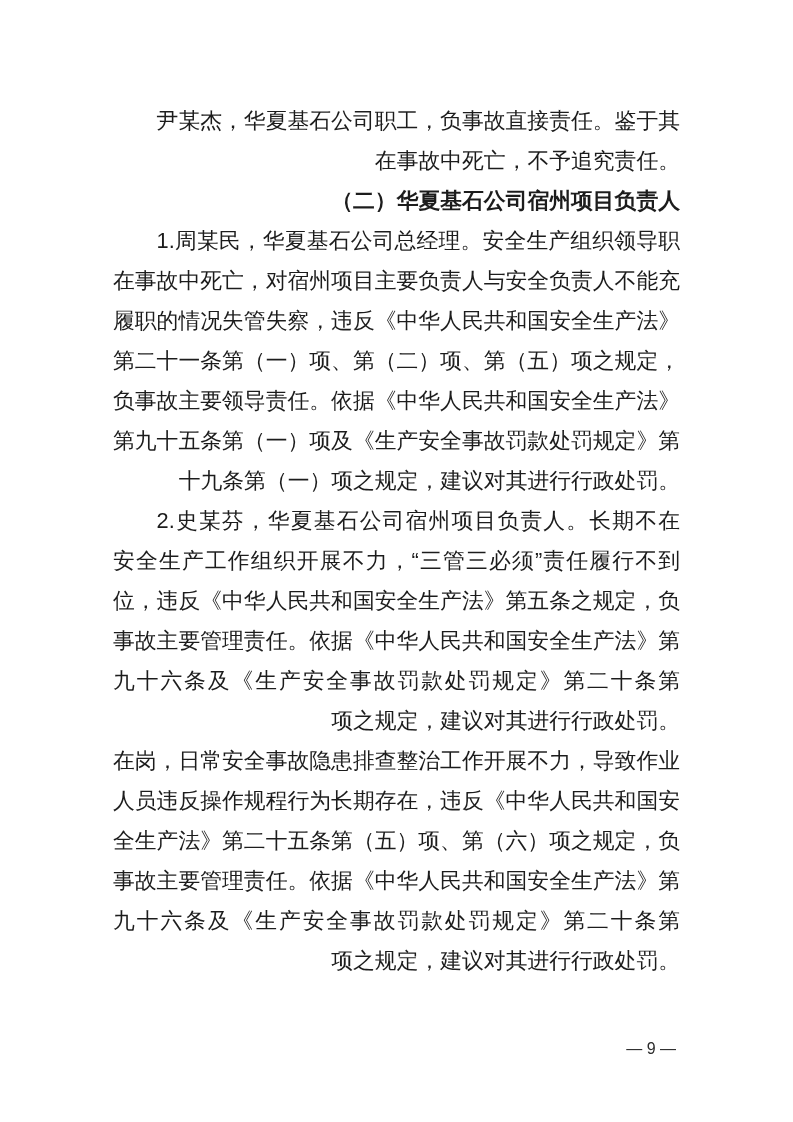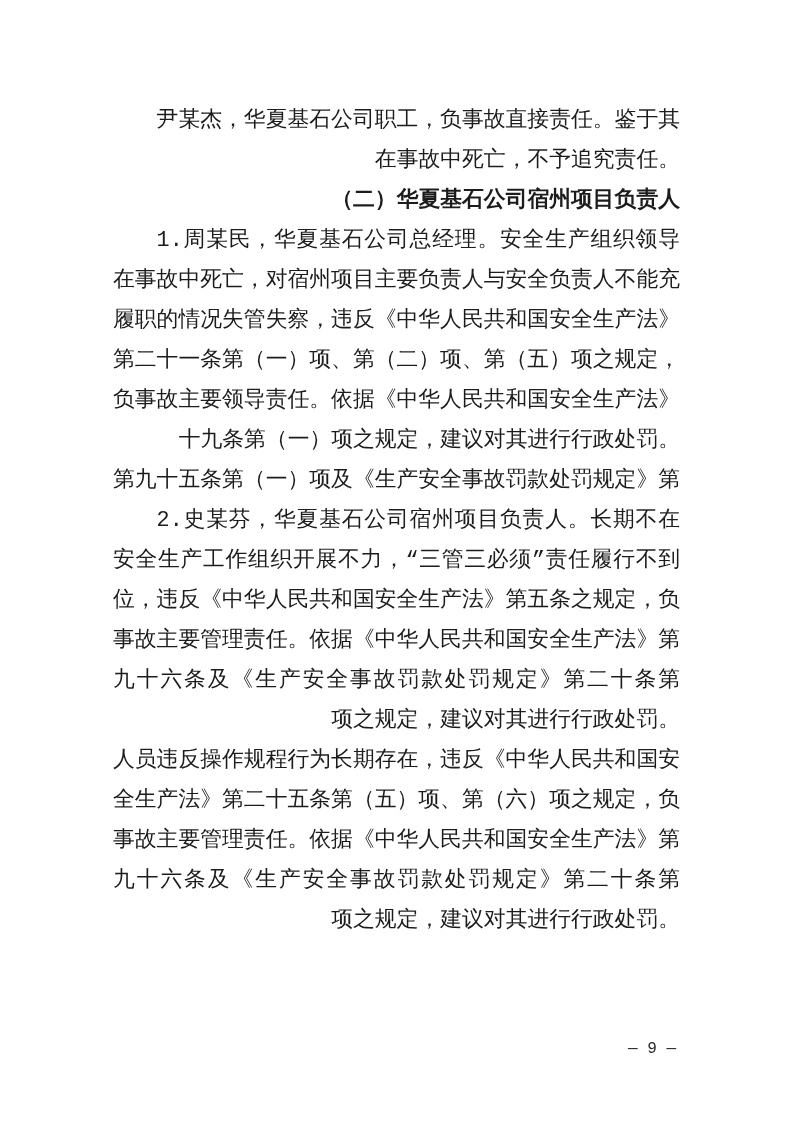--- a/index.html
+++ b/index.html
@@ -6,21 +6,21 @@
     margin: 0;
     padding: 0;
     background: #ffffff;
   }
   .page {
     position: relative;
     width: 793px;
     height: 1122px;
     background: #ffffff;
     overflow: hidden;
-    font-family: Liberation Mono, monospace;
+    font-family: Liberation Sans, sans-serif;
   }
   .content {
     position: absolute;
     left: 113px;
     top: 101px;
     width: 567px;
     color: #1c1c1c;
     font-size: 21.8px;
   }
   .para { margin: 0; padding: 0; }
@@ -60,32 +60,33 @@
       </section>
       <section class="para heading">
         <div class="line first end">（二）华夏基石公司宿州项目负责人</div>
       </section>
       <section class="para">
         <div class="line first">1.周某民，华夏基石公司总经理。安全生产组织领导职</div>
         <div class="line">在事故中死亡，对宿州项目主要负责人与安全负责人不能充分</div>
         <div class="line">履职的情况失管失察，违反《中华人民共和国安全生产法》</div>
         <div class="line">第二十一条第（一）项、第（二）项、第（五）项之规定，</div>
         <div class="line">负事故主要领导责任。依据《中华人民共和国安全生产法》</div>
+        <div class="line">第九十五条第（一）项及《生产安全事故罚款处罚规定》第</div>
         <div class="line end">十九条第（一）项之规定，建议对其进行行政处罚。</div>
-        <div class="line">第九十五条第（一）项及《生产安全事故罚款处罚规定》第</div>
       </section>
       <section class="para">
         <div class="line first">2.史某芬，华夏基石公司宿州项目负责人。长期不在岗，</div>
         <div class="line">安全生产工作组织开展不力，“三管三必须”责任履行不到</div>
         <div class="line">位，违反《中华人民共和国安全生产法》第五条之规定，负</div>
         <div class="line">事故主要管理责任。依据《中华人民共和国安全生产法》第</div>
         <div class="line">九十六条及《生产安全事故罚款处罚规定》第二十条第（一）</div>
         <div class="line end">项之规定，建议对其进行行政处罚。</div>
       </section>
       <section class="para">
+        <div class="line">在岗，日常安全事故隐患排查整治工作开展不力，导致作业</div>
         <div class="line">人员违反操作规程行为长期存在，违反《中华人民共和国安</div>
         <div class="line">全生产法》第二十五条第（五）项、第（六）项之规定，负</div>
         <div class="line">事故主要管理责任。依据《中华人民共和国安全生产法》第</div>
         <div class="line">九十六条及《生产安全事故罚款处罚规定》第二十条第（一）</div>
         <div class="line end">项之规定，建议对其进行行政处罚。</div>
       </section>
     </main>
   <div class="footer">
     <span>— 9 —</span>
   </div>

